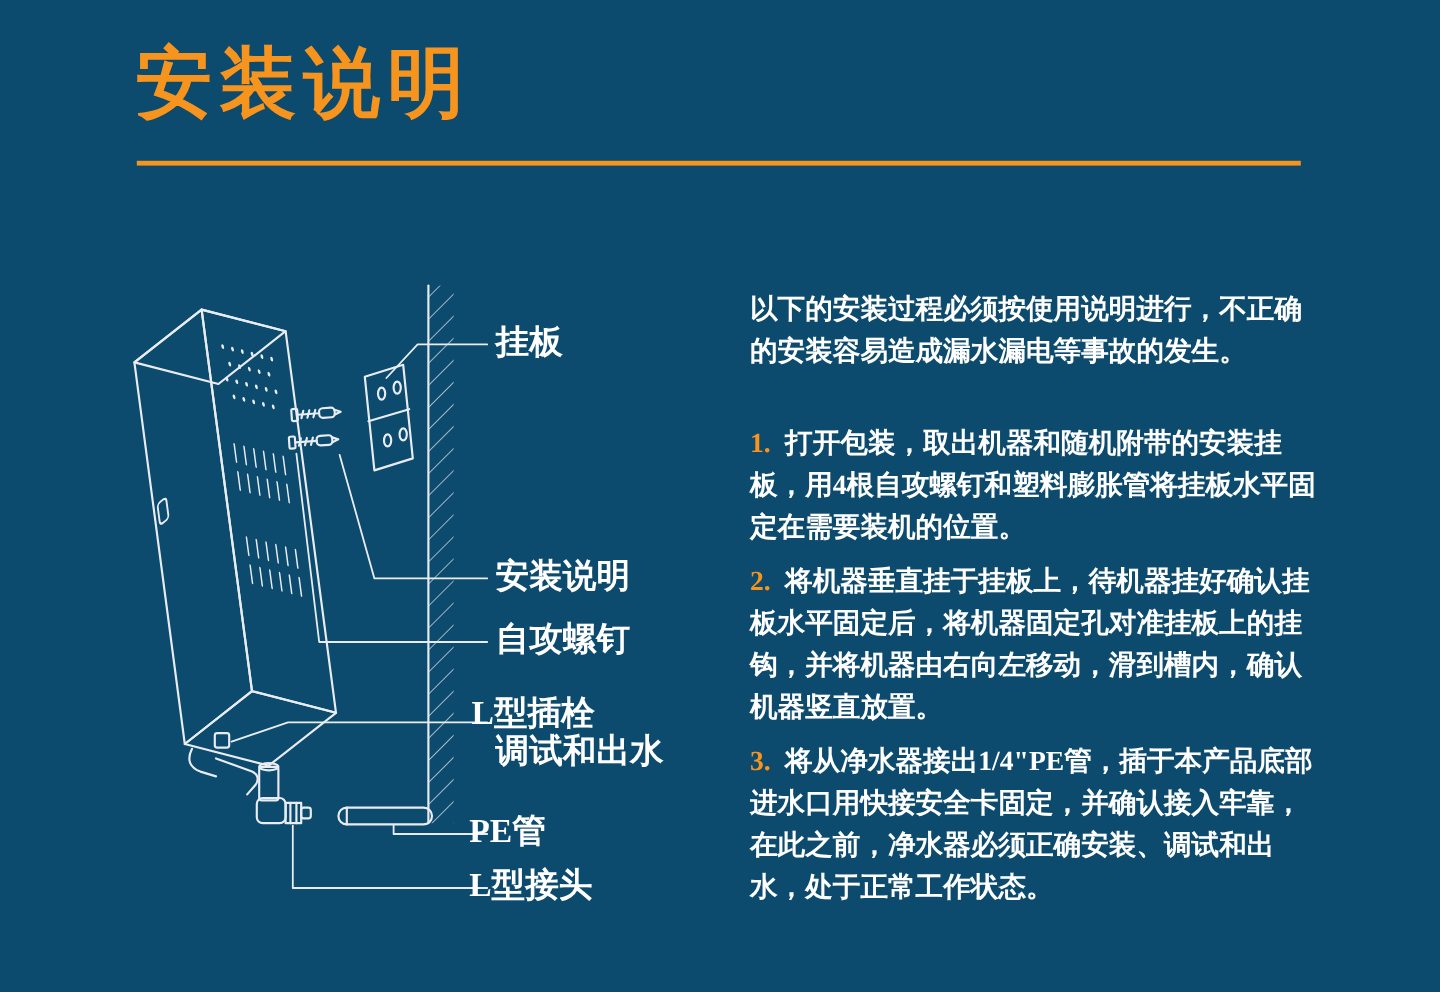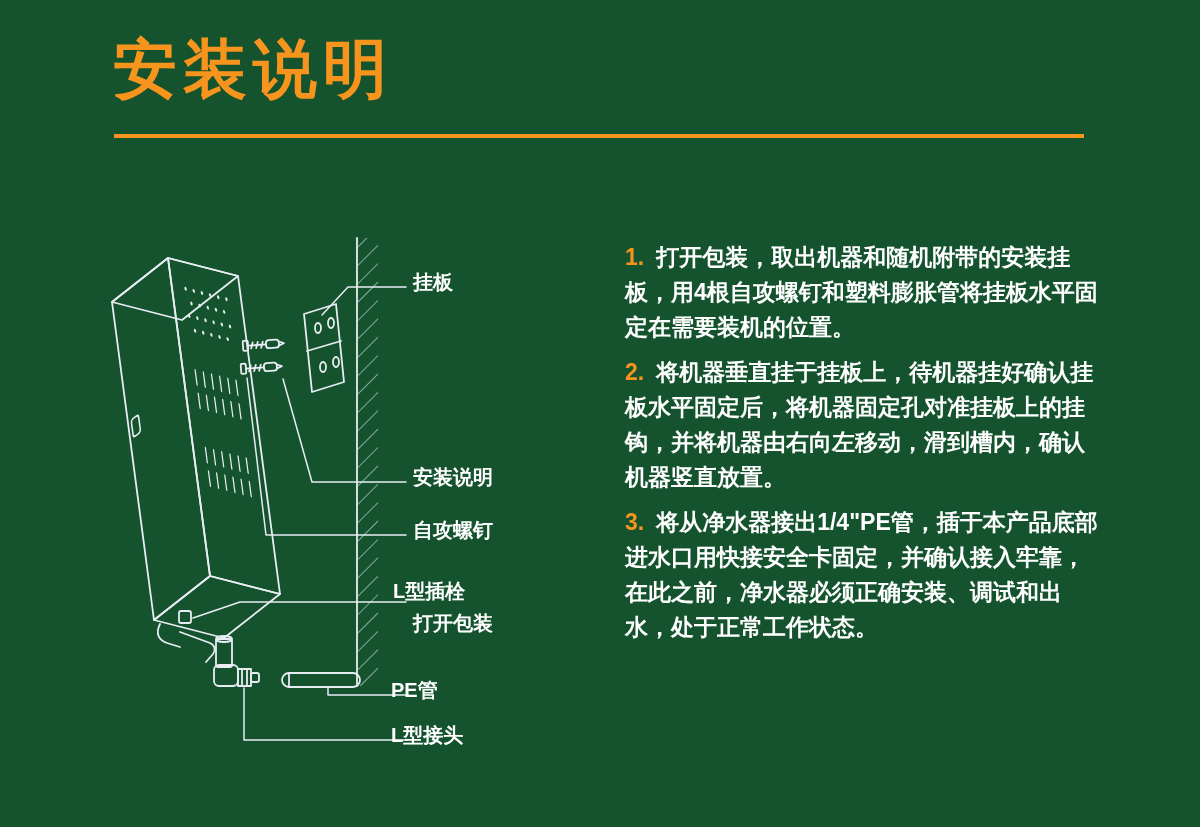--- a/index.html
+++ b/index.html
@@ -4,23 +4,23 @@
 <style>
   html, body {
     margin: 0;
     padding: 0;
     background: #1f2734;
   }
   .canvas {
     position: relative;
     width: 1200px;
     height: 827px;
-    background: #14532d;
+    background: #0c4a6e;
     overflow: hidden;
-    font-family: Liberation Sans, sans-serif;
+    font-family: Liberation Serif, serif;
   }
   .page-title {
     position: absolute;
     left: 113px;
     top: 26px;
     font-size: 64px;
     font-weight: bold;
     letter-spacing: 6px;
     color: #f7941e;
     white-space: nowrap;
@@ -34,21 +34,21 @@
     background: #f7941e;
   }
   .diagram-svg {
     position: absolute;
     left: 80px;
     top: 230px;
   }
   .dlabel {
     position: absolute;
     color: #ffffff;
-    font-size: 20px;
+    font-size: 28px;
     font-weight: 600;
     white-space: nowrap;
     line-height: 1;
   }
   .instructions {
     position: absolute;
     left: 625px;
     top: 240px;
     width: 480px;
     color: #ffffff;
@@ -209,23 +209,24 @@
         <polyline points="326,465 248,465 248,458"></polyline>
         <polyline points="326,510 164,510 164,458"></polyline>
       </g>
     </g>
   </svg>
 
   <span class="dlabel" style="left:413px; top:272px">挂板</span>
   <span class="dlabel" style="left:413px; top:467px">安装说明</span>
   <span class="dlabel" style="left:413px; top:520px">自攻螺钉</span>
   <span class="dlabel" style="left:393px; top:581px">L型插栓</span>
-  <span class="dlabel" style="left:413px; top:613px">打开包装</span>
+  <span class="dlabel" style="left:413px; top:613px">调试和出水</span>
   <span class="dlabel" style="left:391px; top:680px">PE管</span>
   <span class="dlabel" style="left:391px; top:725px">L型接头</span>
 
   <div class="instructions">
+    <p class="intro">以下的安装过程必须按使用说明进行，不正确的安装容易造成漏水漏电等事故的发生。</p>
     <p class="step"><span class="num">1.</span><span>打开包装，取出机器和随机附带的安装挂板，用4根自攻螺钉和塑料膨胀管将挂板水平固定在需要装机的位置。</span></p>
     <p class="step"><span class="num">2.</span><span>将机器垂直挂于挂板上，待机器挂好确认挂板水平固定后，将机器固定孔对准挂板上的挂钩，并将机器由右向左移动，滑到槽内，确认机器竖直放置。</span></p>
     <p class="step"><span class="num">3.</span><span>将从净水器接出1/4"PE管，插于本产品底部进水口用快接安全卡固定，并确认接入牢靠，在此之前，净水器必须正确安装、调试和出水，处于正常工作状态。</span></p>
   </div>
 
 </div>
 
 </body></html>

